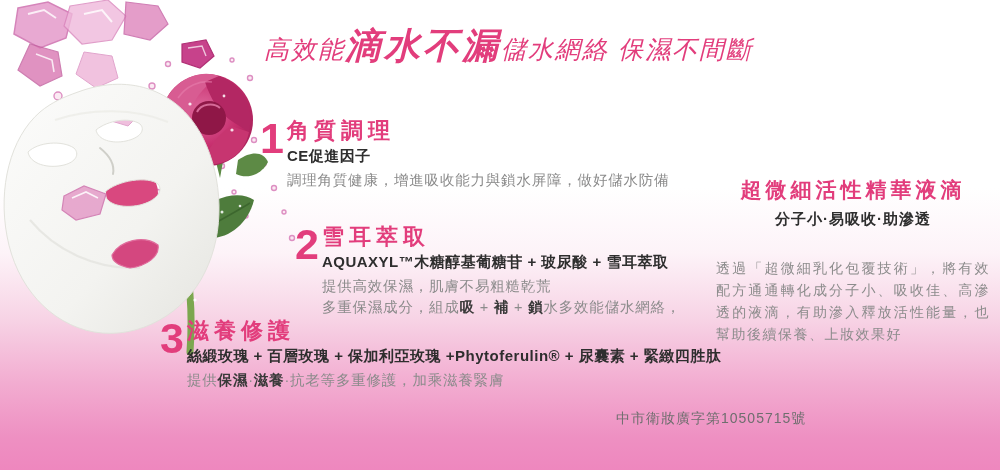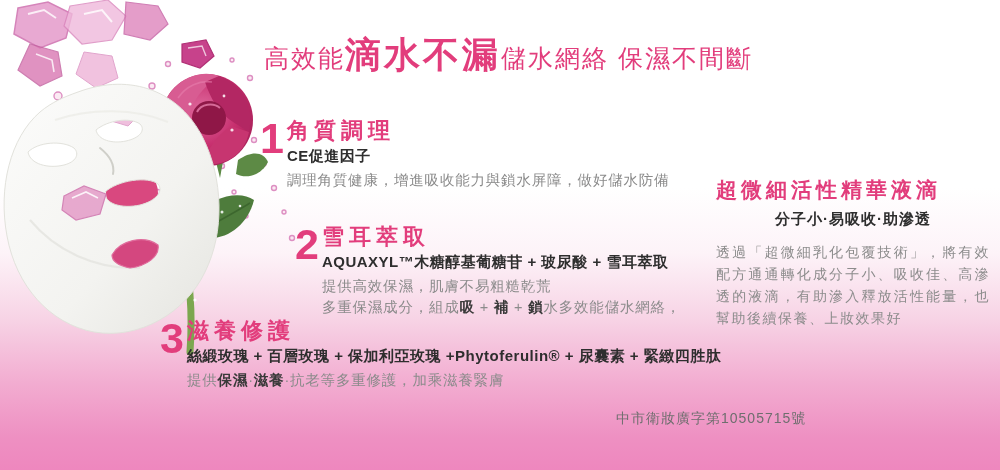--- a/index.html
+++ b/index.html
@@ -3,38 +3,38 @@
 <meta charset="utf-8">
 <style>
   html,body{margin:0;padding:0;background:#fff;}
   .stage{
     position:relative;width:1000px;height:470px;overflow:hidden;
     font-family:"Liberation Sans","DejaVu Sans",sans-serif;
     background:linear-gradient(180deg,#ffffff 0%,#ffffff 40%,#fdf3f8 54%,#f7d3e5 68%,#f2abd0 82%,#ee90c2 93%,#ee87be 100%);
   }
   .illustration{position:absolute;left:0;top:0;width:480px;height:380px;}
   
-  .headline{position:absolute;left:264px;top:31px;white-space:nowrap;color:#E23D7C;letter-spacing:2px;}
+  .headline{position:absolute;left:264px;top:22px;white-space:nowrap;color:#E23D7C;letter-spacing:2px;font-style:italic;}
   .headline .t-reg{font-size:25px;font-weight:500;}
   .headline .t-big{font-size:36px;font-weight:700;letter-spacing:3px;}
   
   .sec{position:absolute;display:flex;align-items:flex-start;}
   .sec-num{font-size:43px;line-height:40px;font-weight:600;color:#E23D7C;margin-right:3px;}
   .sec-head{font-size:22px;line-height:26px;font-weight:600;color:#E23D7C;letter-spacing:5px;margin-bottom:3px;}
   .sec-sub{font-size:15px;font-weight:700;color:#2E2E2E;letter-spacing:.5px;margin-bottom:4px;}
   .sec-body{font-size:14.5px;color:#8B8B8B;letter-spacing:.8px;line-height:21px;}
   .sec-body b{color:#3A3A3A;font-weight:700;}
   #sec1{left:260px;top:118px;}
   #sec2{left:295px;top:224px;}
   #sec3{left:160px;top:318px;}
   
   .side{position:absolute;left:716px;top:176px;width:274px;}
-  .side-head{font-size:21px;font-weight:700;color:#E23D7C;letter-spacing:4px;white-space:nowrap;}
+  .side-head{font-size:21px;font-weight:700;color:#E23D7C;letter-spacing:4px;white-space:nowrap;text-align:center;}
   .side-sub{font-size:15px;font-weight:700;color:#2E2E2E;letter-spacing:1px;margin-top:6px;text-align:center;}
-  .side-body{margin-top:12px;font-size:14px;color:#8C8C8C;letter-spacing:1.5px;line-height:22px;text-align:justify;}
+  .side-body{margin-top:28px;font-size:14px;color:#8C8C8C;letter-spacing:1.5px;line-height:22px;text-align:justify;}
   
   .reg{position:absolute;left:616px;top:410px;font-size:14px;color:#6E6E6E;letter-spacing:1px;}
 </style>
 </head>
 <body>
 
 <div class="stage">
 
   <svg class="illustration" viewBox="0 0 480 380" aria-hidden="true">
     <defs>

